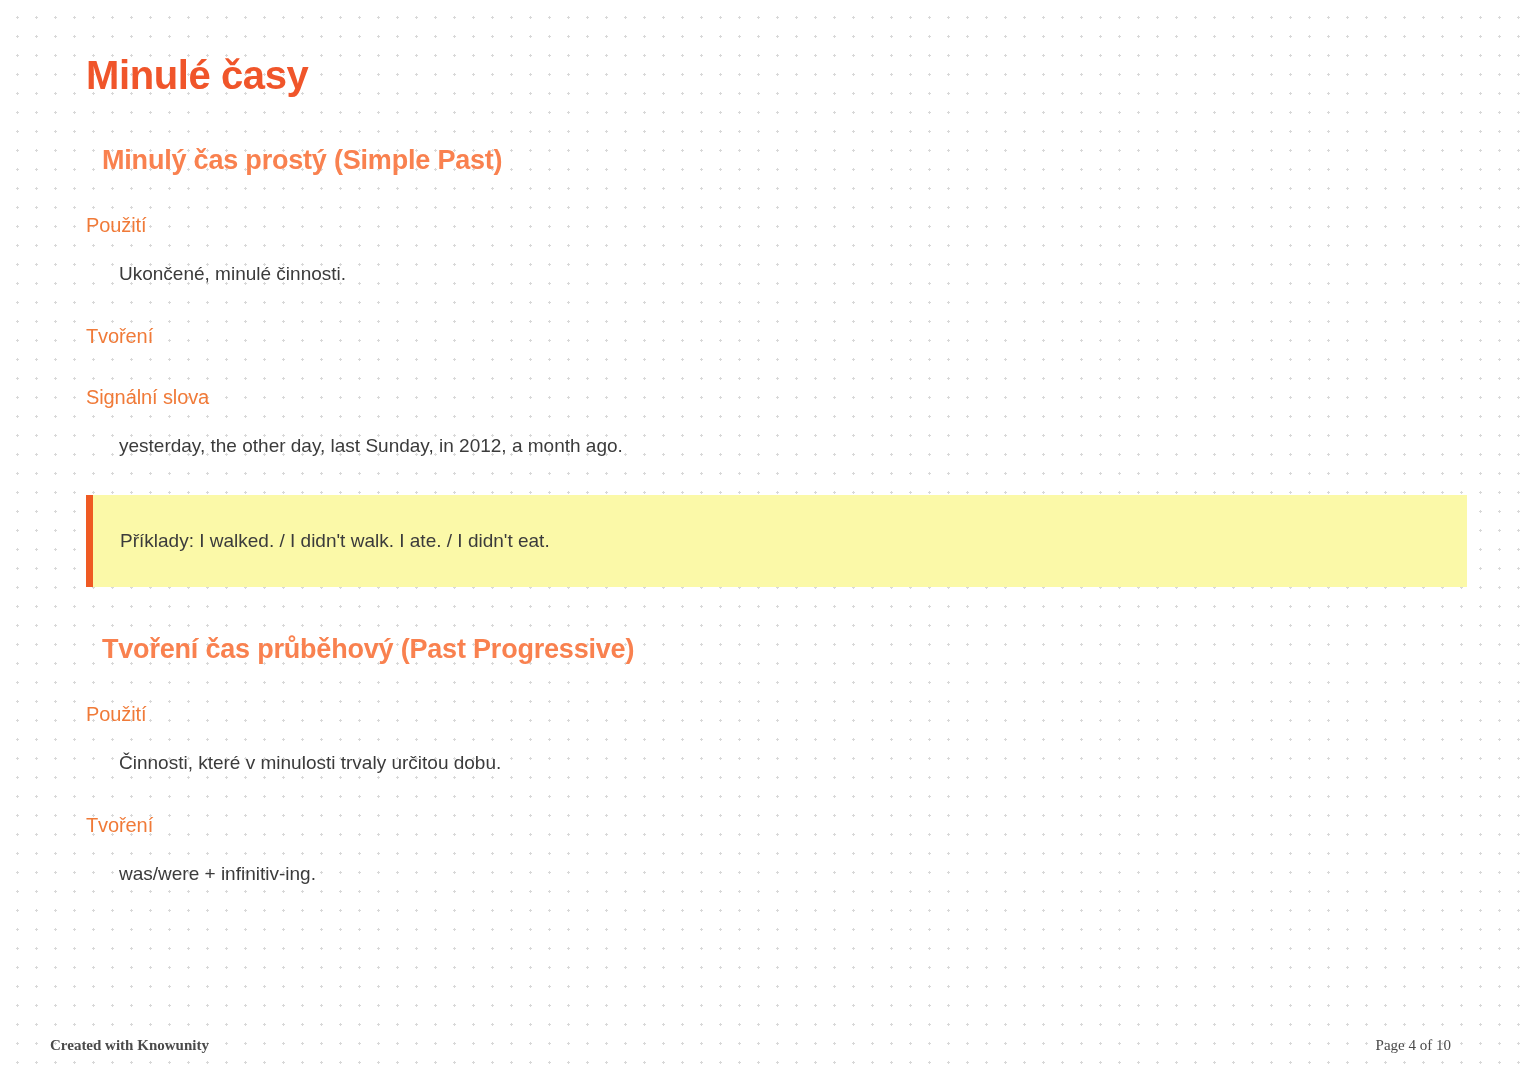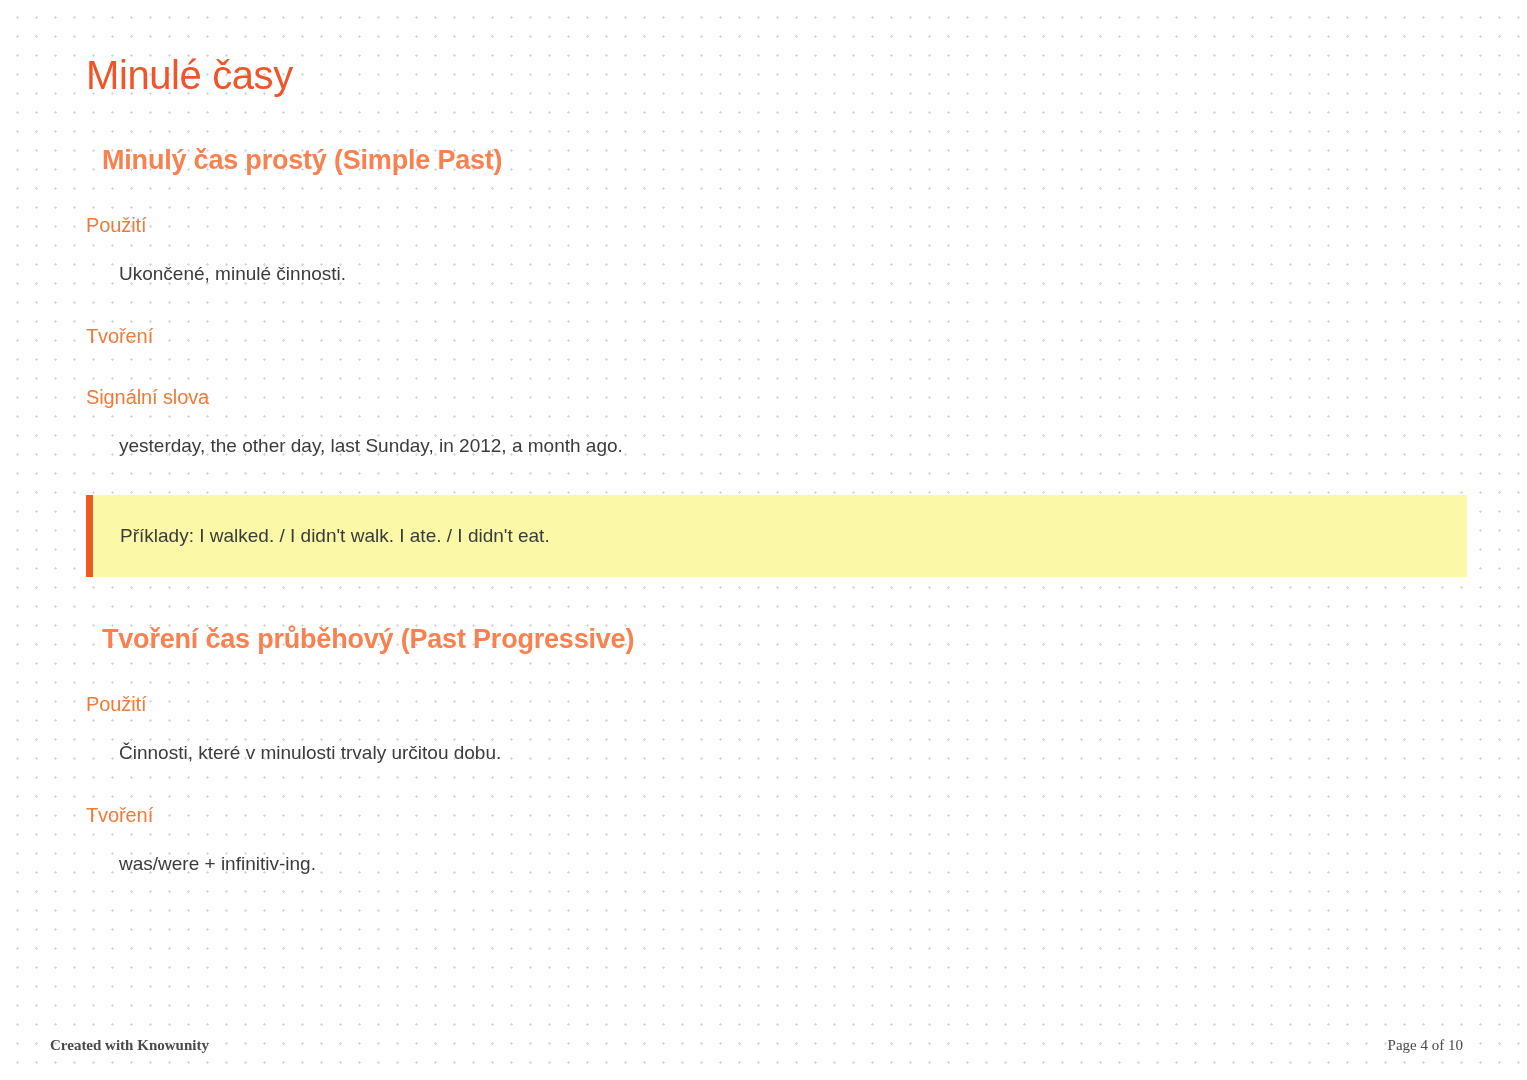--- a/index.html
+++ b/index.html
@@ -27,21 +27,21 @@
     position: absolute;
     left: 0;
     top: 0;
     right: 0;
     bottom: 0;
     padding: 38px 60px 0 86px;
     box-sizing: border-box;
   }
   h1.doc-title {
     font-size: 40px;
-    font-weight: normal;
+    font-weight: bold;
     color: #f0552a;
     margin: 14px 0 1px 0;
     letter-spacing: -0.4px;
     line-height: 1.15;
   }
   h2.section-title {
     font-size: 27px;
     font-weight: bold;
     color: #f9814f;
     margin: 46px 0 0 16px;
@@ -59,35 +59,35 @@
     font-size: 19px;
     color: #3b3b3b;
     margin: 24px 0 0 33px;
     line-height: 1.35;
     font-weight: 400;
   }
   .callout {
     margin: 36px 0 0 0;
     background: #fbf9a8;
     border-left: 7px solid #ef5a23;
-    height: 82px;
+    height: 92px;
     display: flex;
     align-items: center;
     box-sizing: border-box;
   }
   .callout p {
     font-size: 19px;
     color: #3b3b3b;
     margin: 0 0 0 27px;
     line-height: 1.35;
   }
   .footer {
     position: absolute;
     left: 0;
-    right: 4px;
+    right: 16px;
     bottom: 0;
     height: 70px;
     padding: 0 60px 0 50px;
     box-sizing: border-box;
     display: flex;
     align-items: center;
     justify-content: space-between;
   }
   .footer-left {
     font-family: "Liberation Serif", serif;

